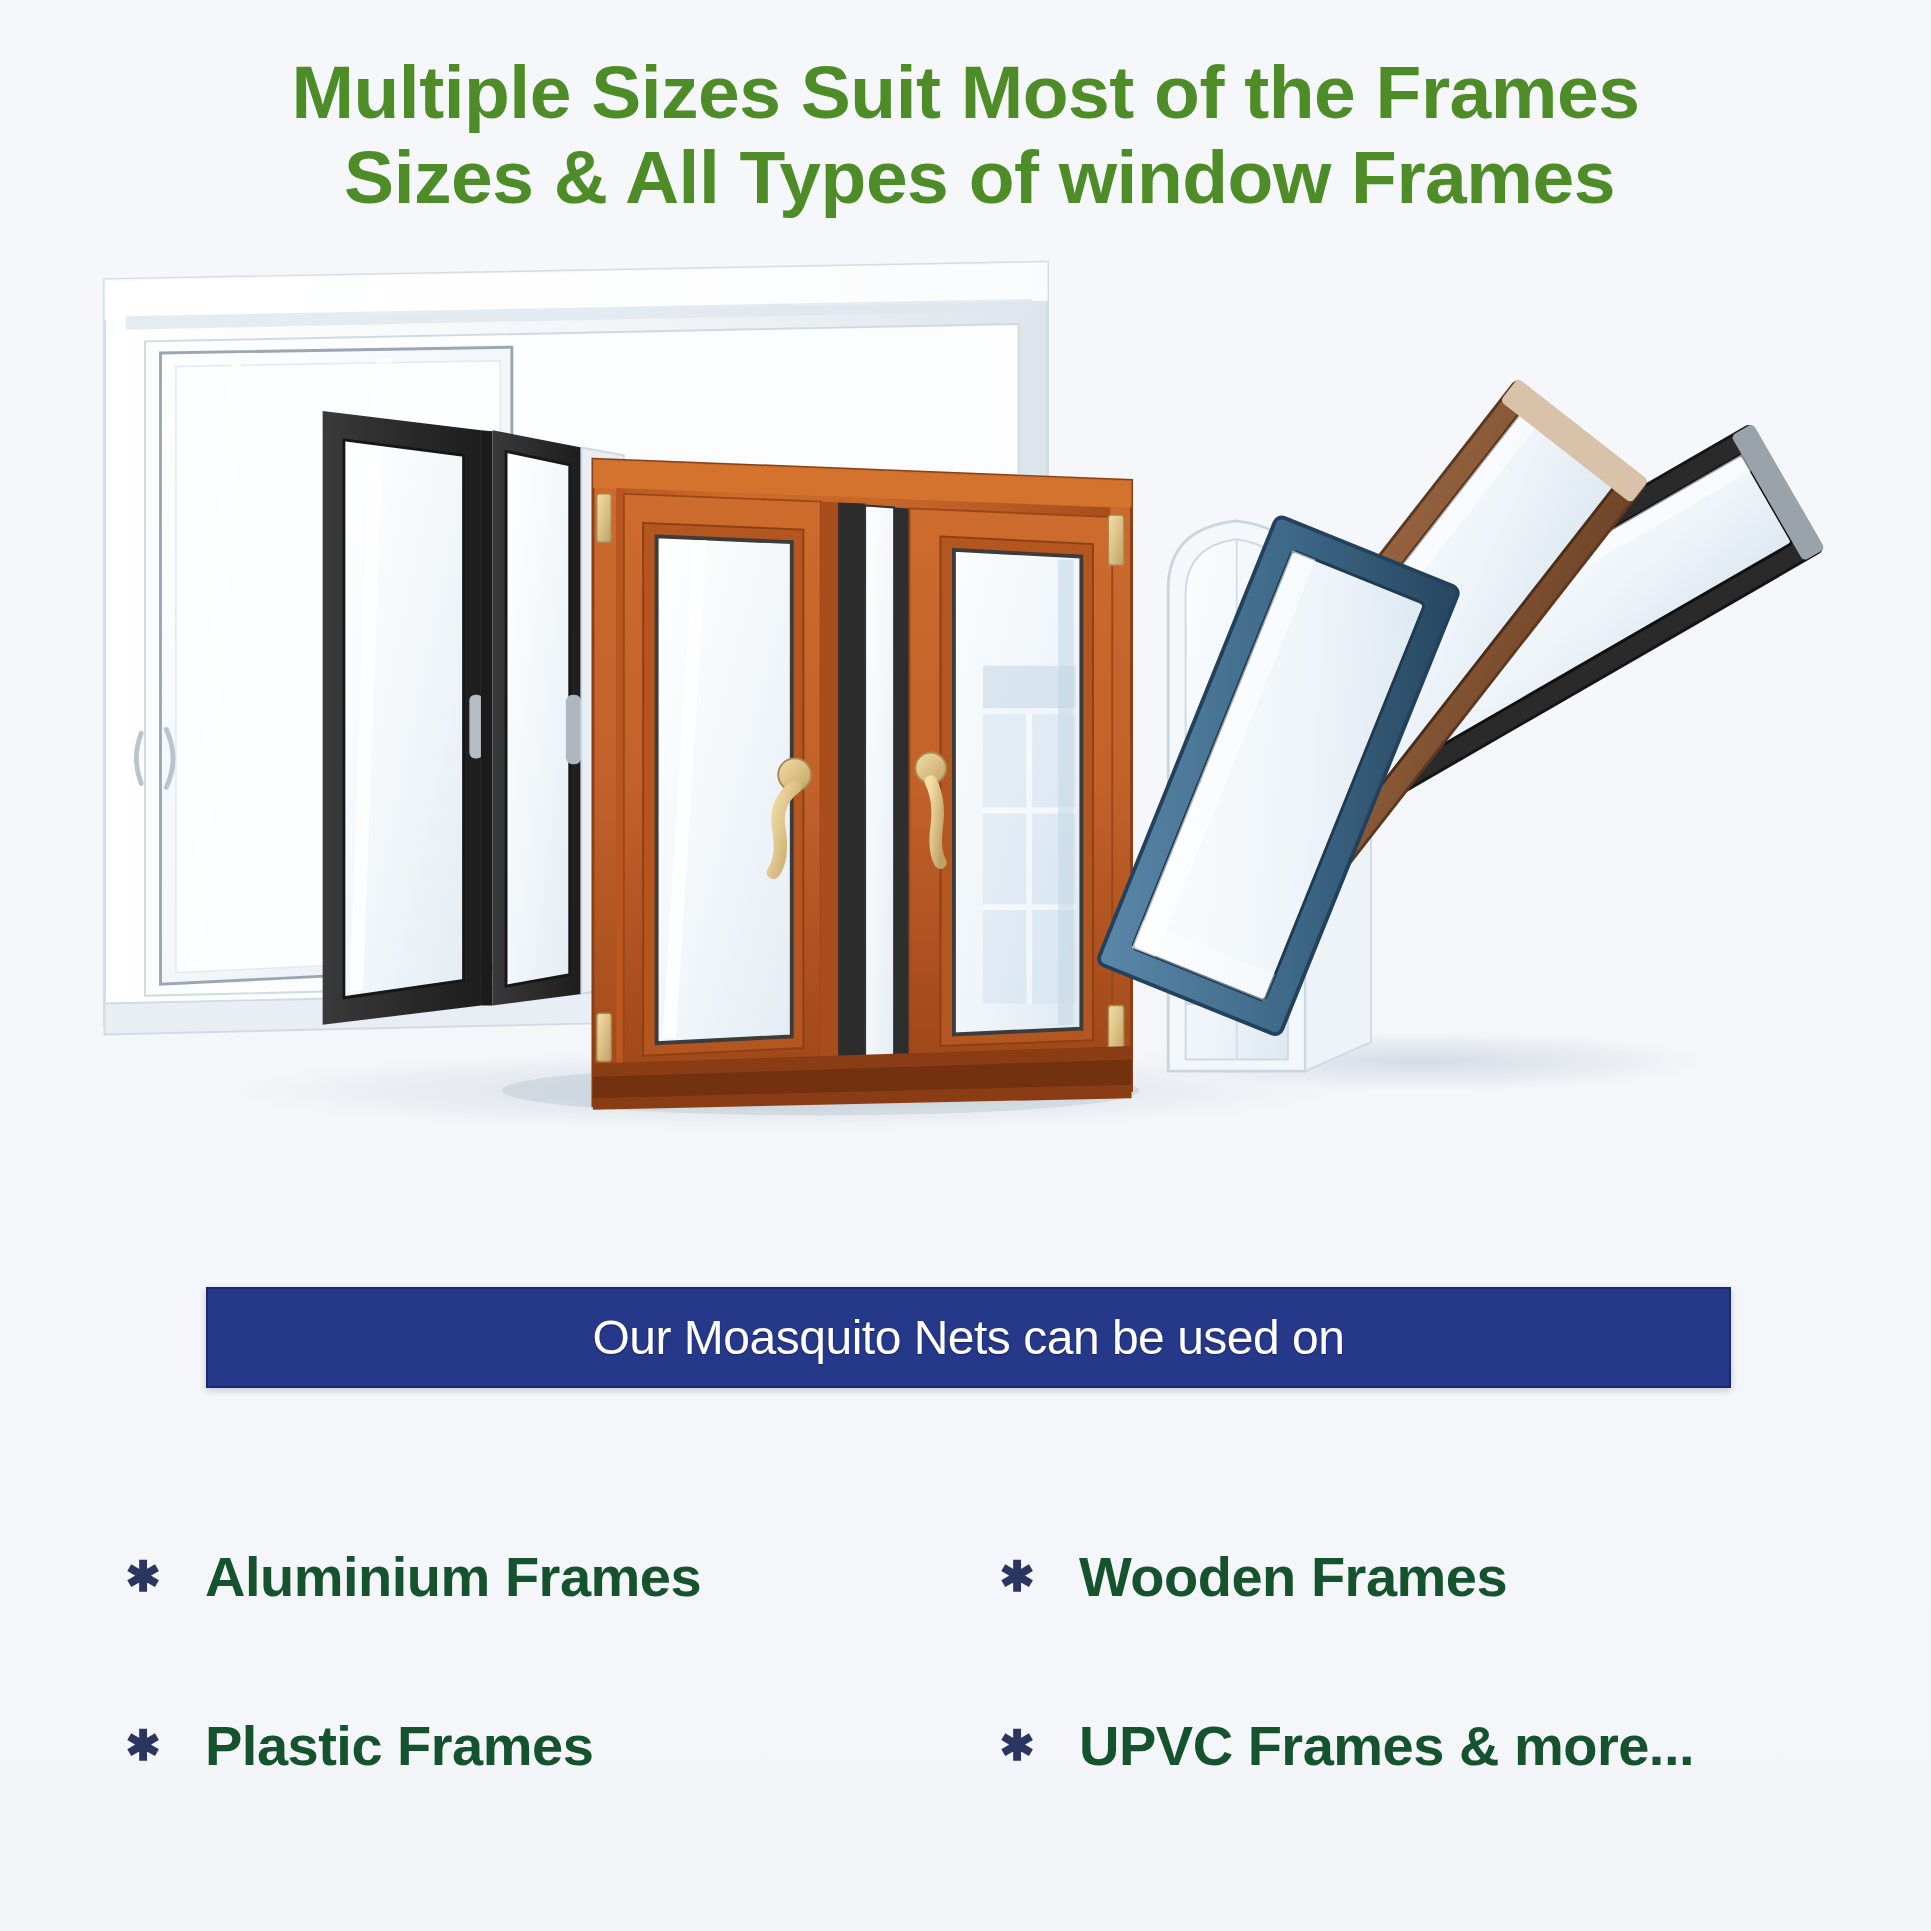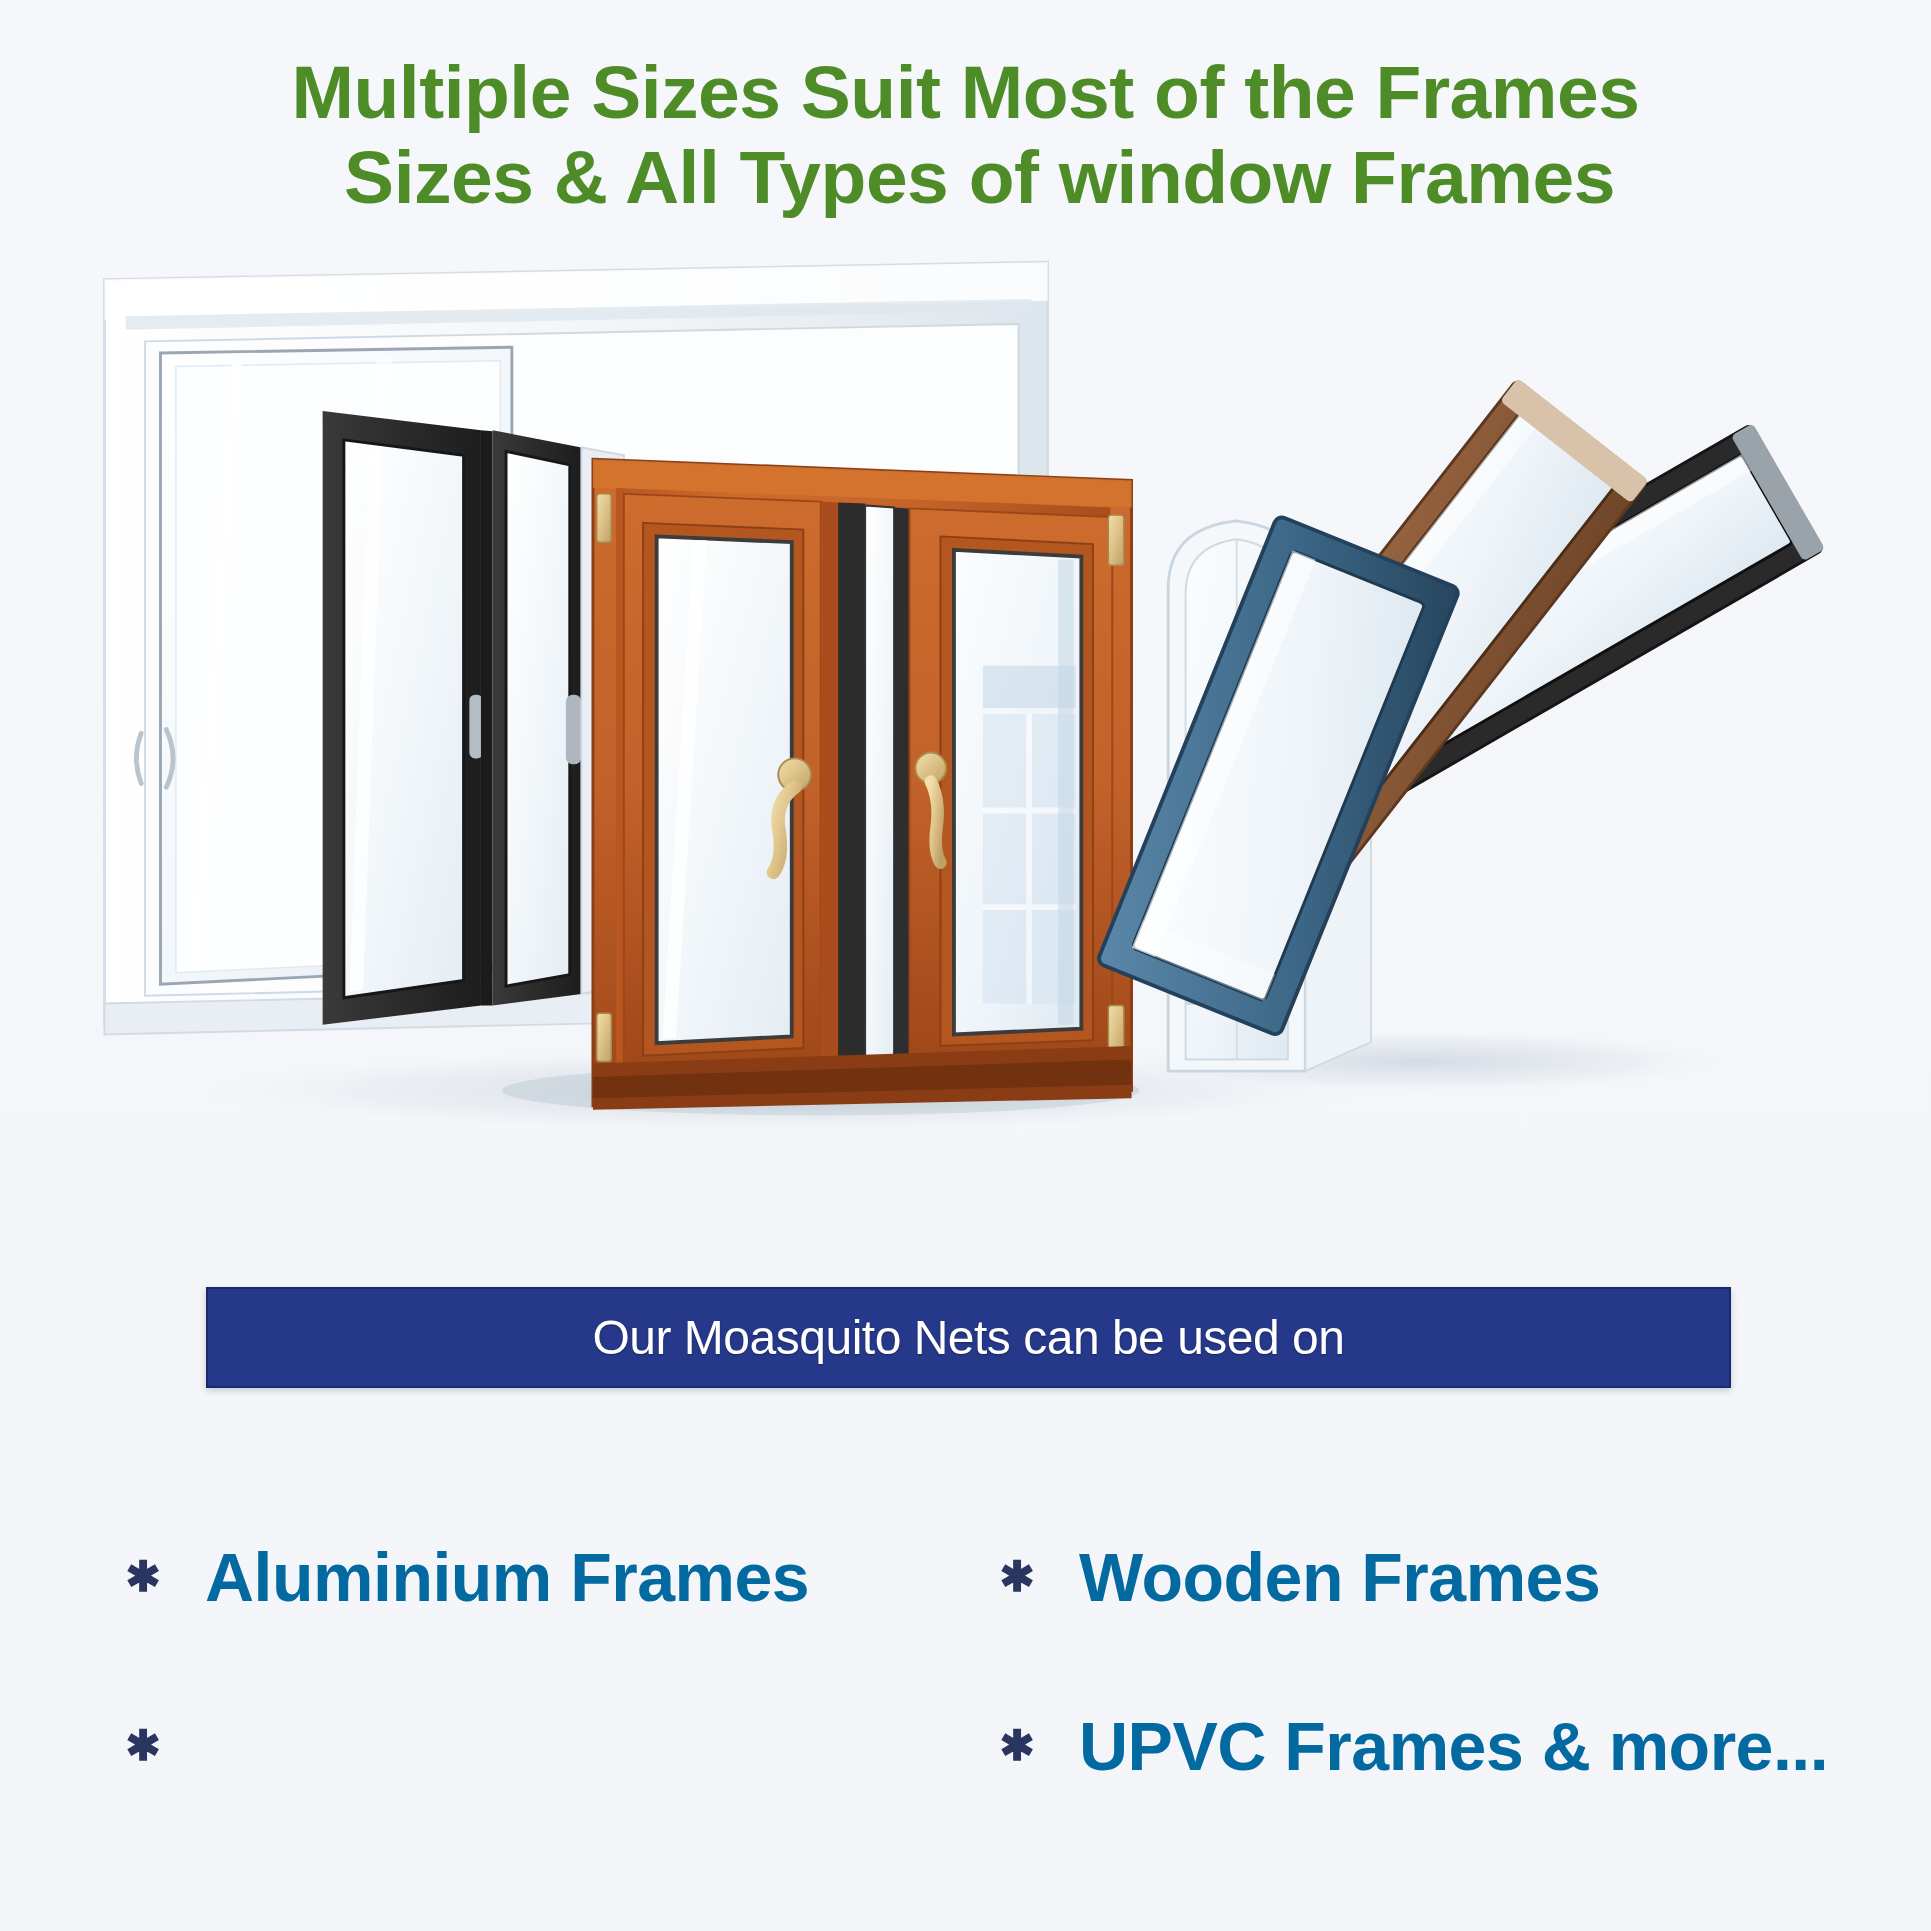--- a/index.html
+++ b/index.html
@@ -88,23 +88,23 @@
   .bullet .star {
     width: 54px;
     flex: 0 0 54px;
     text-align: center;
     color: #2a3660;
     font-size: 42px;
     line-height: 1;
     font-weight: bold;
   }
   .bullet .blabel {
-    color: #0369a1;
+    color: #14532d;
     font-weight: bold;
-    font-size: 68px;
+    font-size: 56px;
     letter-spacing: -0.5px;
     white-space: nowrap;
     padding-left: 35px;
   }
 </style>
 </head>
 <body>
 
 <div class="page"></div>
 
@@ -319,20 +319,21 @@
     <span class="blabel">Aluminium Frames</span>
   </div>
 
   <div class="bullet">
     <span class="star">✱</span>
     <span class="blabel">Wooden Frames</span>
   </div>
 
   <div class="bullet">
     <span class="star">✱</span>
+    <span class="blabel">Plastic Frames</span>
   </div>
 
   <div class="bullet">
     <span class="star">✱</span>
     <span class="blabel">UPVC Frames &amp; more...</span>
   </div>
 
 </div>
 
 

